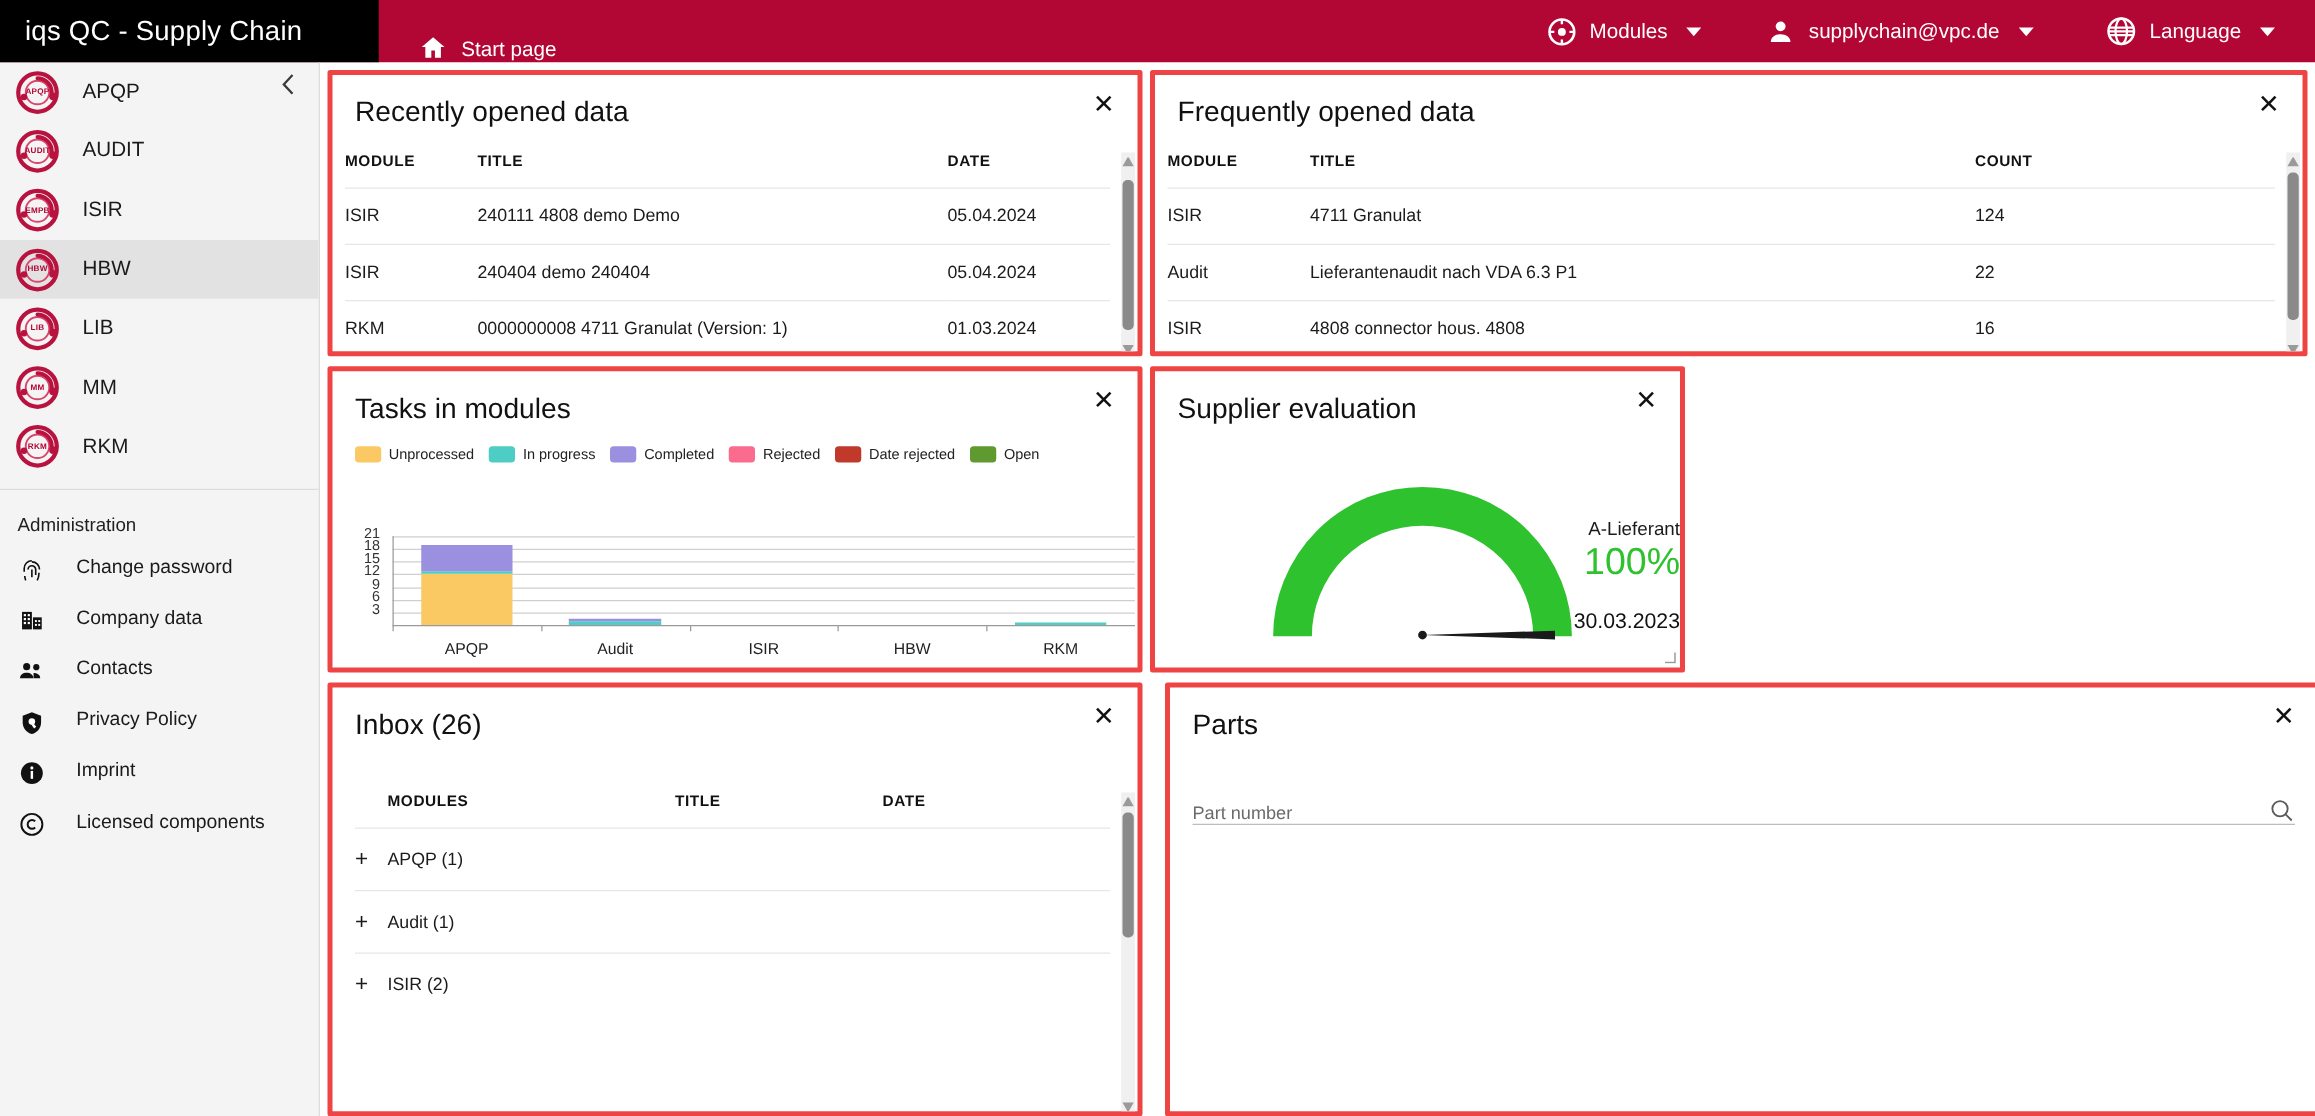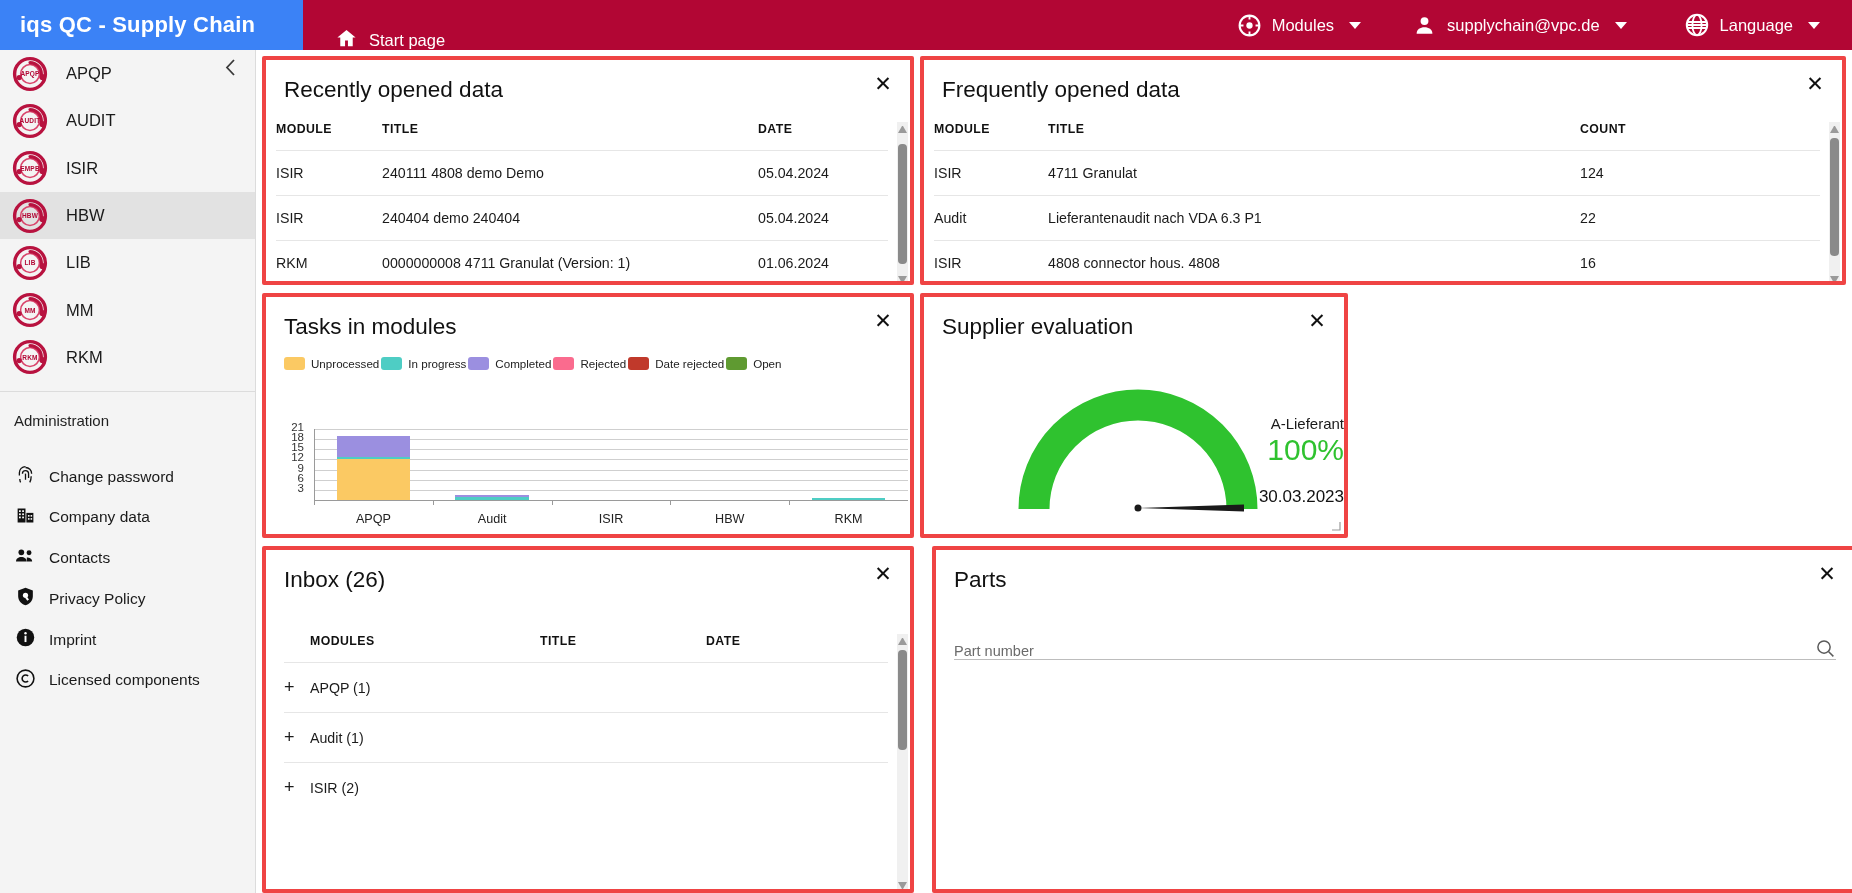--- a/index.html
+++ b/index.html
@@ -12,23 +12,23 @@
     -webkit-font-smoothing: antialiased;
   }
   #app { position: relative; width: 1852px; height: 893px; }
 
   
   #topbar {
     position: absolute; left: 0; top: 0; width: 1852px; height: 50px;
     background: #b20634; display: flex; align-items: center;
   }
   #brand {
-    width: 303px; height: 50px; background: #3b82f6;
+    width: 303px; height: 50px; background: #000000;
     display: flex; align-items: center; padding-left: 20px;
-    color: #fff; font-size: 22px; font-weight: 700; letter-spacing: .2px;
+    color: #fff; font-size: 22px; font-weight: 400; letter-spacing: .2px;
   }
   .tb-item {
     display: flex; align-items: center; gap: 11px;
     color: #fff; font-size: 16.5px; height: 50px; padding: 0 14px;
     cursor: pointer; white-space: nowrap;
   }
   .tb-ico { display: flex; align-items: center; justify-content: center; }
   .caret {
     width: 0; height: 0; border-left: 6px solid transparent;
     border-right: 6px solid transparent; border-top: 7px solid #fff;
@@ -59,22 +59,22 @@
   #collapse-btn {
     position: absolute; right: 14px; top: 6px; width: 22px; height: 22px;
     display: flex; align-items: center; justify-content: center;
     color: #3a3a3a; font-size: 19px; cursor: pointer; line-height: 1;
   }
   #admin-divider { height: 1px; background: #dcdcdc; margin: 10px 0 0 0; }
   #admin-title {
     font-size: 15px; color: #1f1f1f; padding: 20px 0 16px 14px;
   }
   .adm-row {
-    height: 40.7px; display: flex; align-items: flex-end; padding-left: 14px;
-    gap: 13px; cursor: pointer;
+    height: 40.7px; display: flex; align-items: flex-start; padding-left: 14px;
+    gap: 25px; cursor: pointer;
   }
   .adm-label { font-size: 15.5px; color: #1a1a1a; }
   .adm-ico { width: 22px; height: 22px; flex: 0 0 22px; display: flex;
              align-items: center; justify-content: center; color: #111; }
 
   
   #board { position: absolute; left: 256px; top: 50px; width: 1596px; height: 843px;
            background: #fff; }
   .card {
     position: absolute; background: #fff; border: 4px solid #ef4444;
@@ -109,21 +109,21 @@
     border-radius: 0;
   }
   .sbar .thumb { position: absolute; left: 1px; width: 9px; background: #8a8a8a; border-radius: 4px; }
   .sbar .arr { position: absolute; left: 1px; width: 9px; height: 9px; }
   .arr-up { border-left: 4.5px solid transparent; border-right: 4.5px solid transparent;
             border-bottom: 7px solid #9a9a9a; }
   .arr-dn { border-left: 4.5px solid transparent; border-right: 4.5px solid transparent;
             border-top: 7px solid #9a9a9a; }
 
   
-  .legend { position: absolute; display: flex; align-items: center; gap: 2px; flex-wrap: wrap; }
+  .legend { position: absolute; display: flex; align-items: center; gap: 12px; flex-wrap: wrap; }
   .lg-item { display: flex; align-items: center; gap: 6px; }
   .lg-sw { width: 21px; height: 13px; border-radius: 3px; }
   .lg-tx { font-size: 11.6px; color: #222; }
   .axis-lbl { position: absolute; font-size: 11.5px; color: #333; text-align: right; }
   .xtick { position: absolute; font-size: 12.6px; color: #222; text-align: center; }
   .gridline { position: absolute; height: 1px; background: #cfcfcf; }
   .bar-seg { position: absolute; }
 
   
   #gauge-wrap { position: absolute; left: 0; top: 40px; width: 100%; height: 185px; }
@@ -412,21 +412,21 @@
                 <td>05.04.2024</td>
               </tr>
               <tr>
                 <td>ISIR</td>
                 <td>240404 demo 240404</td>
                 <td>05.04.2024</td>
               </tr>
               <tr>
                 <td>RKM</td>
                 <td>0000000008 4711 Granulat (Version: 1)</td>
-                <td>01.06.2024</td>
+                <td>01.03.2024</td>
               </tr>
             </tbody>
         </table>
       </div>
 
       <div class="sbar" style="top:62px; height:165px;">
         <div class="arr arr-up" style="top:2px;"></div>
         <div class="thumb" style="top:22px; height:120px;"></div>
         <div class="arr arr-dn" style="bottom:2px;"></div>
       </div>

